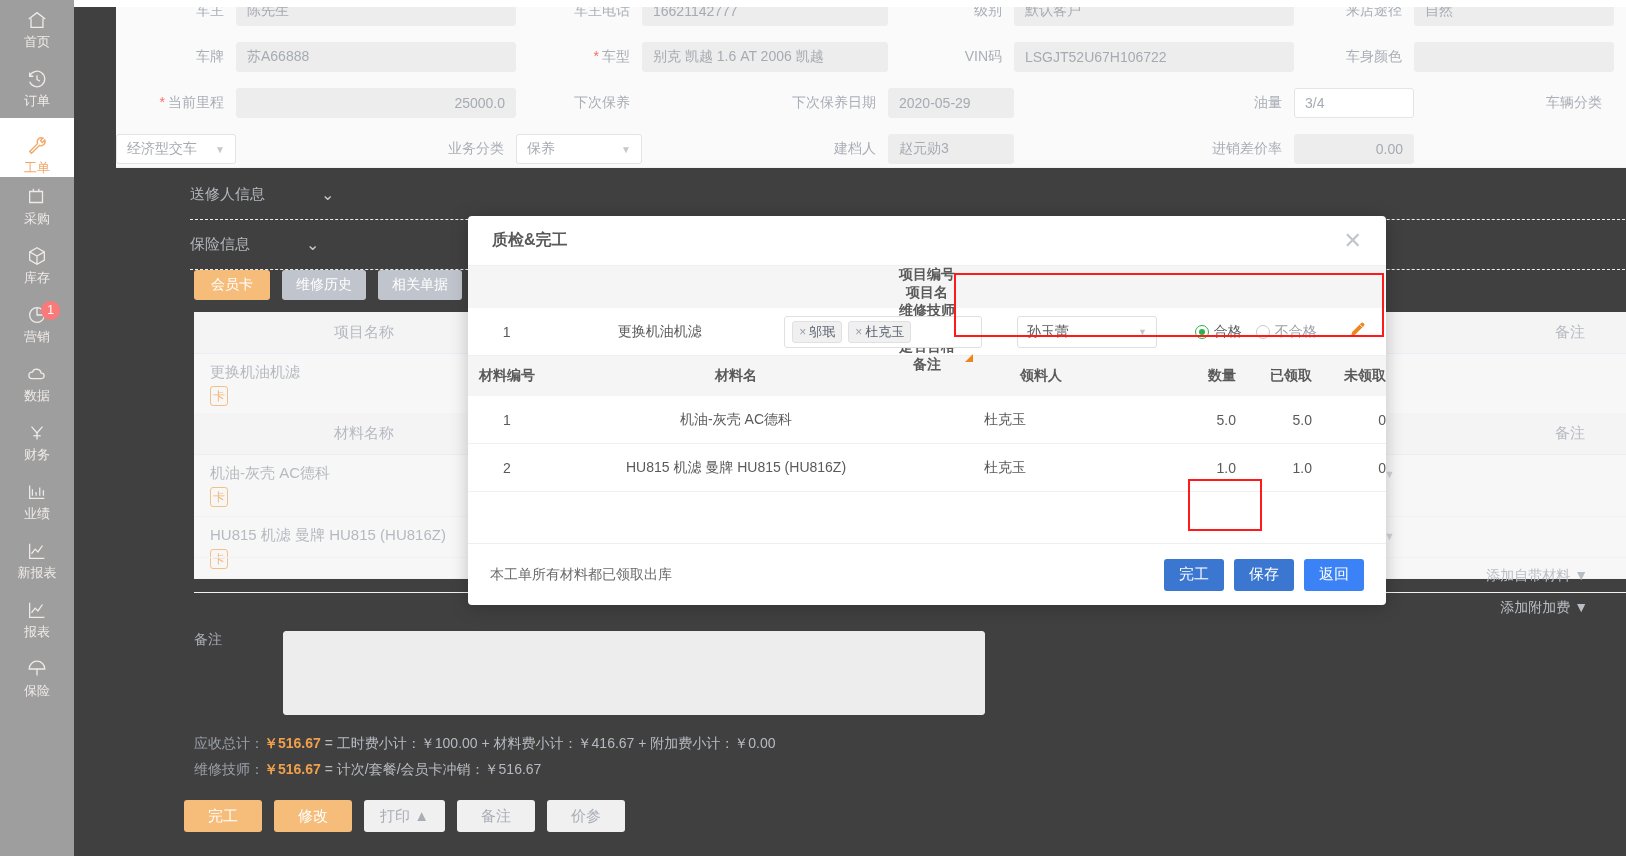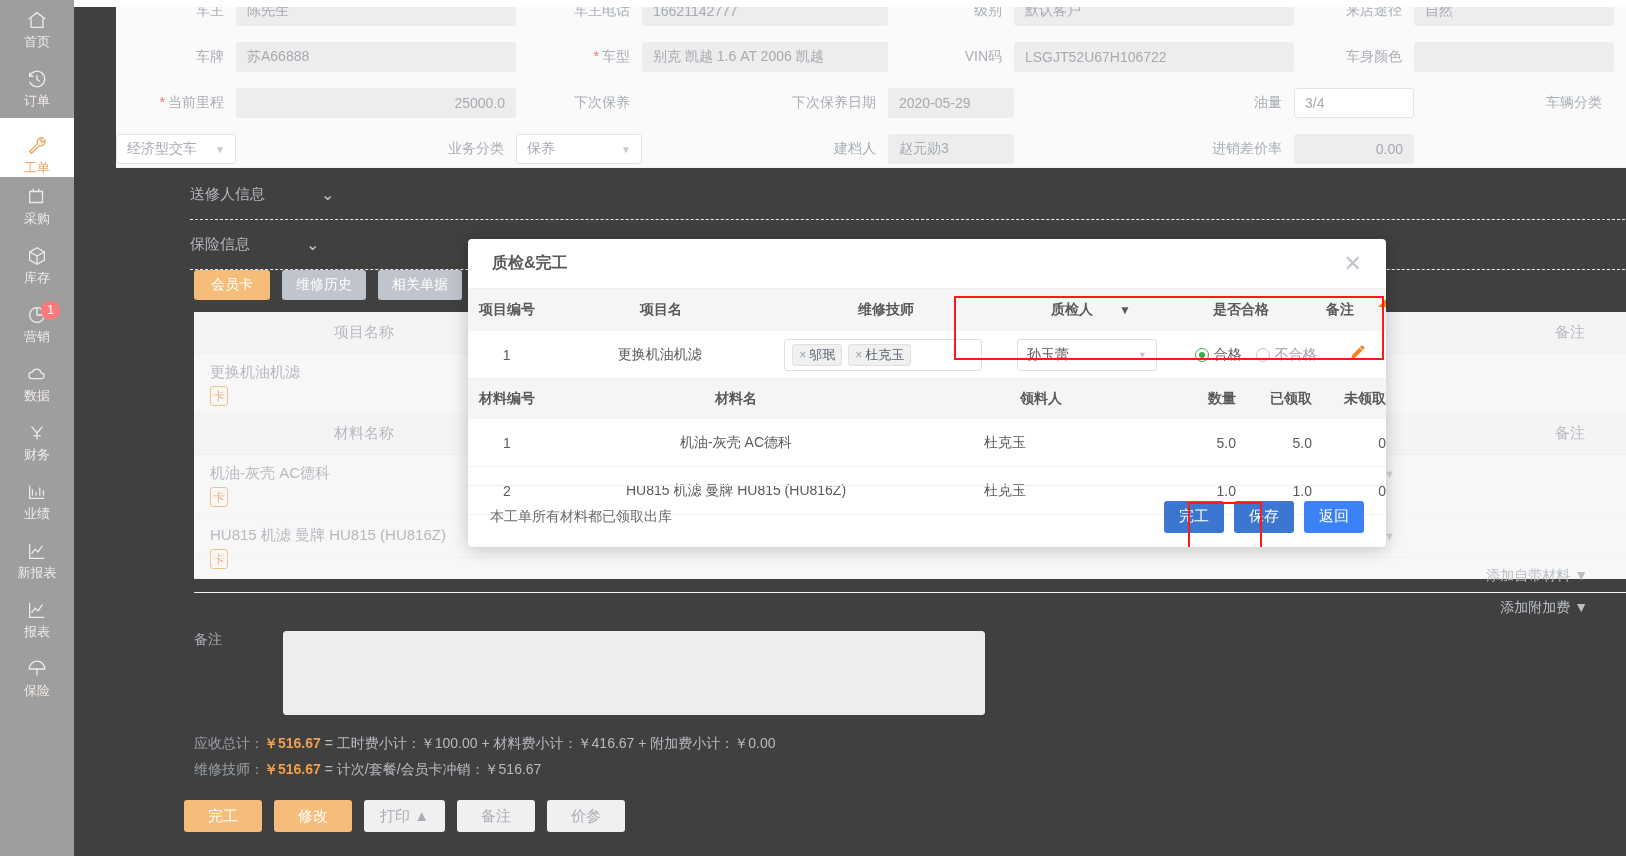--- a/index.html
+++ b/index.html
@@ -132,35 +132,34 @@
     height:32px; min-width:78px; padding:0 16px; border-radius:3px;
     display:flex; align-items:center; justify-content:center;
     font-size:15px; cursor:pointer;
   }
   .fbtn.orange { background:#f5bc7a; color:#fff; }
   .fbtn.light { background:#f0f0f0; color:#a9aeb6; }
 
   
   #overlay { position:absolute; inset:0; background:transparent; }
   #modal {
-    position:absolute; left:468px; top:216px; width:918px; height:308px;
+    position:absolute; left:468px; top:216px; width:918px; height:389px;
     background:#ffffff; border-radius:4px;
     box-shadow:0 2px 18px rgba(0,0,0,.22);
     overflow:hidden;
-    margin-top:23px;
   }
   .m-head { height:50px; display:flex; align-items:center; padding:0 24px;
             border-bottom:1px solid #efefef; }
   .m-title { font-size:16px; color:#5a5a5a; font-weight:bold; }
   .m-close { margin-left:auto; color:#c0c4cc; font-size:22px; line-height:1; cursor:pointer; }
 
   .m-body { position:relative; }
   .mt-head {
     height:42px; background:#f5f5f5; display:flex; align-items:center;
-    font-size:14px; color:#5a5a5a; font-weight:bold;
+    font-size:14px; color:#5a5a5a; font-weight:bold;flex-direction:column;
   }
   .mt-row { height:48px; display:flex; align-items:center; font-size:14px; color:#5a5a5a;
             border-bottom:1px solid #f0f0f0; }
   .c1 { width:78px; text-align:center; }
   .c2 { width:230px; text-align:center; }
   .c3 { width:220px; text-align:center; }
   .c4 { width:190px; text-align:center; }
   .c5 { width:110px; text-align:center; }
   .c6 { width:88px; text-align:center; }
 

